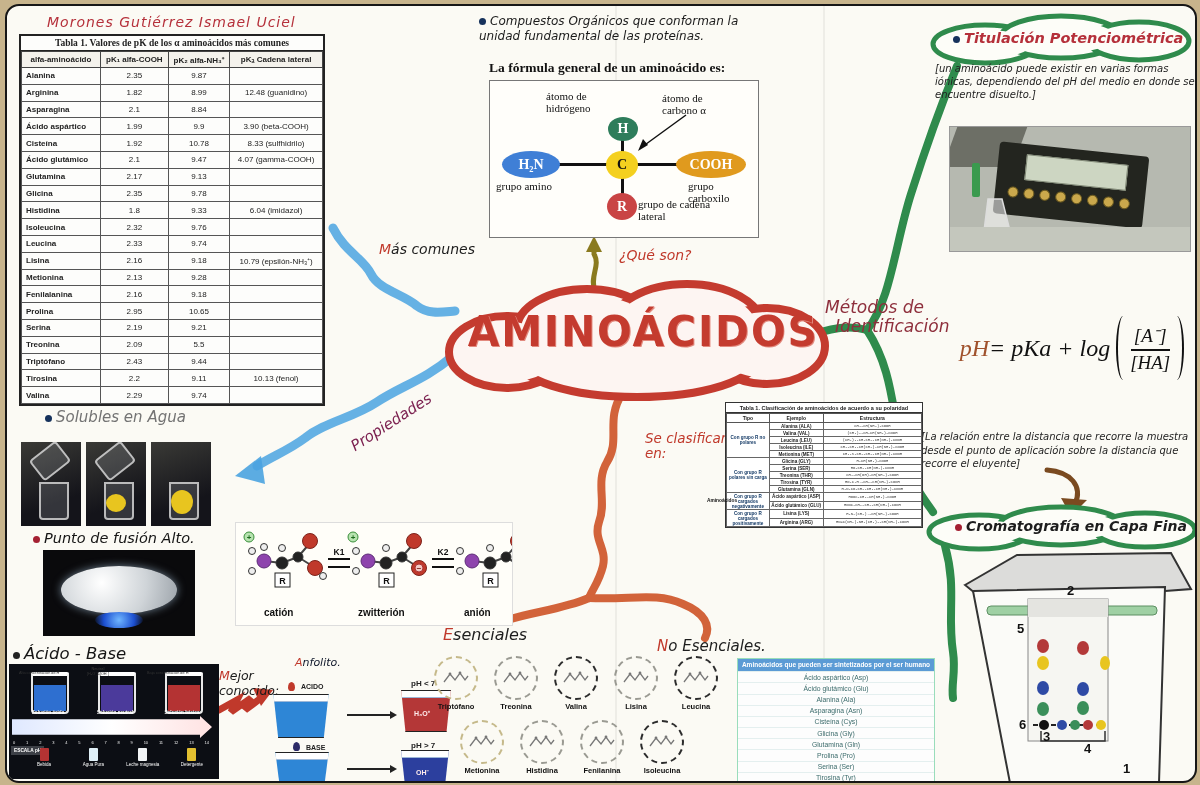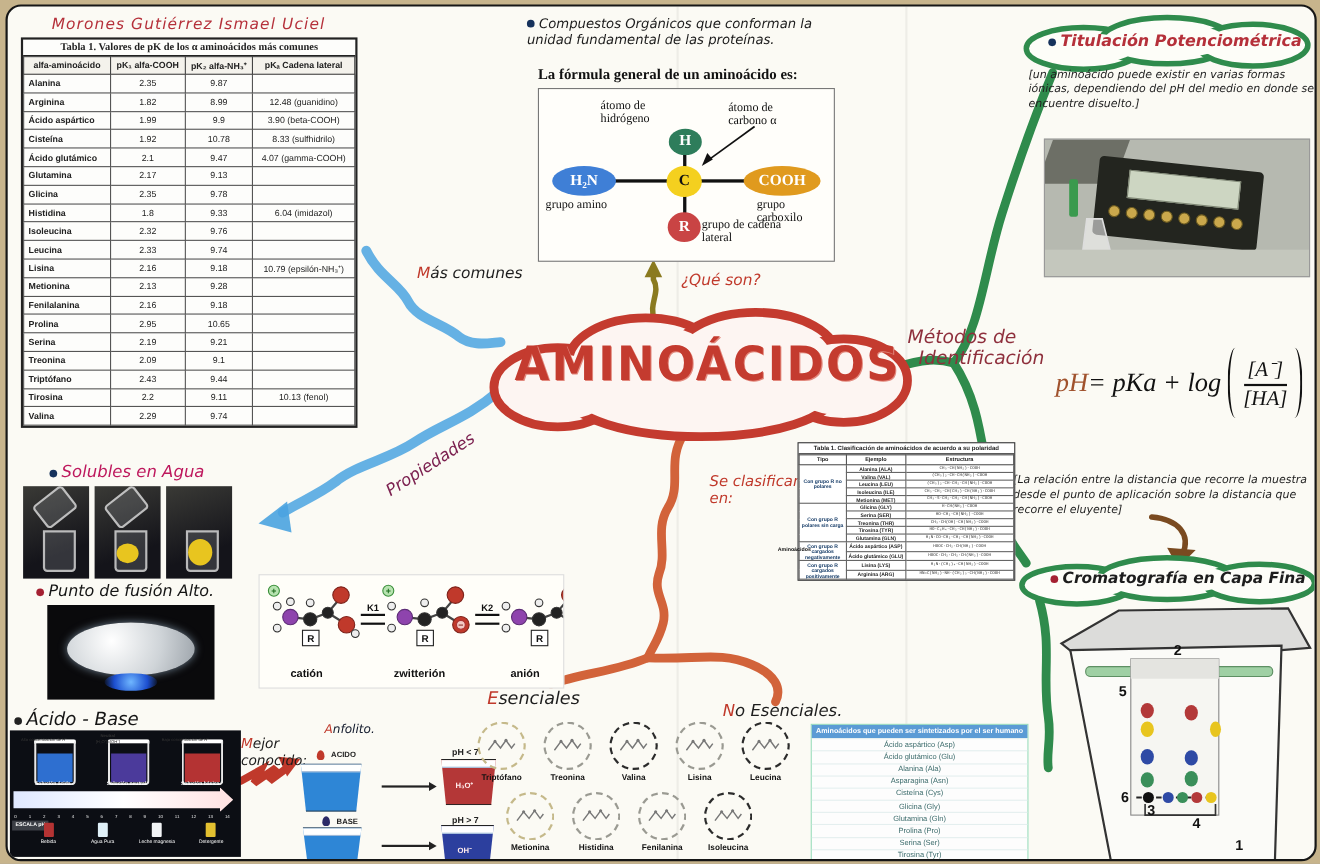--- a/index.html
+++ b/index.html
@@ -66,21 +66,21 @@
   #clasif-title{font:bold 5.5px "Liberation Sans",sans-serif;text-align:center;padding:1.5px 0;border-bottom:1px solid #333;}
   table.clasif{border-collapse:collapse;width:100%;}
   table.clasif th{font:bold 5px "Liberation Sans",sans-serif;border:0.5px solid #555;padding:1px;}
   table.clasif td{border:0.5px solid #666;padding:0.5px 1px;text-align:center;overflow:hidden;}
   td.tipo{font:bold 4.6px "Liberation Sans",sans-serif;width:40px;color:#143a66;}
   td.ej{font:bold 4.6px "Liberation Sans",sans-serif;width:52px;}
   td.est{font:3.8px "Liberation Mono",monospace;color:#333;width:96px;white-space:nowrap;}
   #clasif-side{left:700px;top:492px;font:bold 4.8px "Liberation Sans",sans-serif;color:#111;}
 
   
-  #lbl-solubles{left:38px;top:414px;font-size:15px;color:#be185d;text-align:center;}
+  #lbl-solubles{left:38px;top:402px;font-size:15px;color:#737373;text-align:center;}
   #soluble-photos{left:14px;top:436px;display:flex;gap:5px;}
   .sol-photo{width:60px;height:84px;background:linear-gradient(160deg,#3a3a36,#14141a 70%);position:relative;overflow:hidden;}
   .glass{position:absolute;border:2px solid rgba(230,230,230,.75);background:rgba(200,205,210,.18);}
   .pour{width:30px;height:22px;border-radius:4px;transform:rotate(-38deg);left:12px;top:6px;}
   .beaker-sm{width:26px;height:34px;left:18px;top:40px;border-radius:0 0 4px 4px;}
   .yellow-blob{position:absolute;background:#e8c51f;border-radius:50%;}
   #lbl-fusion{left:26px;top:524px;font-size:14.5px;color:#151515;}
   #fusion-photo{left:36px;top:544px;width:152px;height:86px;background:#0a0a0c;position:absolute;overflow:hidden;}
   .bowl{position:absolute;left:18px;top:16px;width:116px;height:48px;border-radius:50%;
         background:radial-gradient(circle at 35% 35%,#fff,#cfd4d8 55%,#9aa1a8);box-shadow:0 0 8px #6c7d8d;}
@@ -190,20 +190,26 @@
               <td>9.87</td>
               <td></td>
             </tr>
             <tr>
               <td class="aa">Arginina</td>
               <td>1.82</td>
               <td>8.99</td>
               <td>12.48 (guanidino)</td>
             </tr>
             <tr>
+              <td class="aa">Asparagina</td>
+              <td>2.1</td>
+              <td>8.84</td>
+              <td></td>
+            </tr>
+            <tr>
               <td class="aa">Ácido aspártico</td>
               <td>1.99</td>
               <td>9.9</td>
               <td>3.90 (beta-COOH)</td>
             </tr>
             <tr>
               <td class="aa">Cisteína</td>
               <td>1.92</td>
               <td>10.78</td>
               <td>8.33 (sulfhidrilo)</td>
@@ -270,21 +276,21 @@
             </tr>
             <tr>
               <td class="aa">Serina</td>
               <td>2.19</td>
               <td>9.21</td>
               <td></td>
             </tr>
             <tr>
               <td class="aa">Treonina</td>
               <td>2.09</td>
-              <td>9.1</td>
+              <td>5.5</td>
               <td></td>
             </tr>
             <tr>
               <td class="aa">Triptófano</td>
               <td>2.43</td>
               <td>9.44</td>
               <td></td>
             </tr>
             <tr>
               <td class="aa">Tirosina</td>

